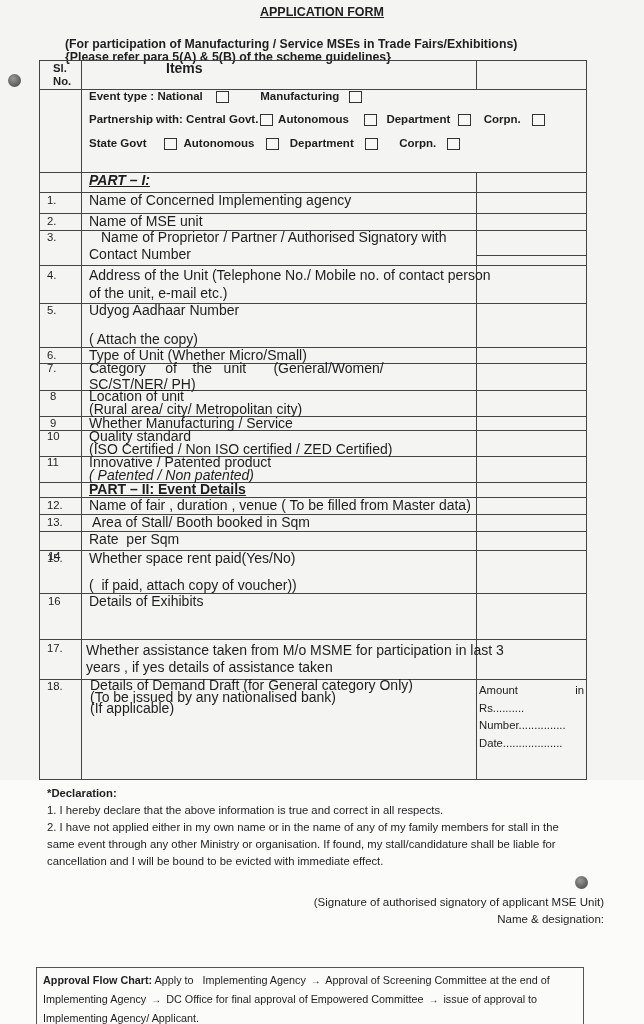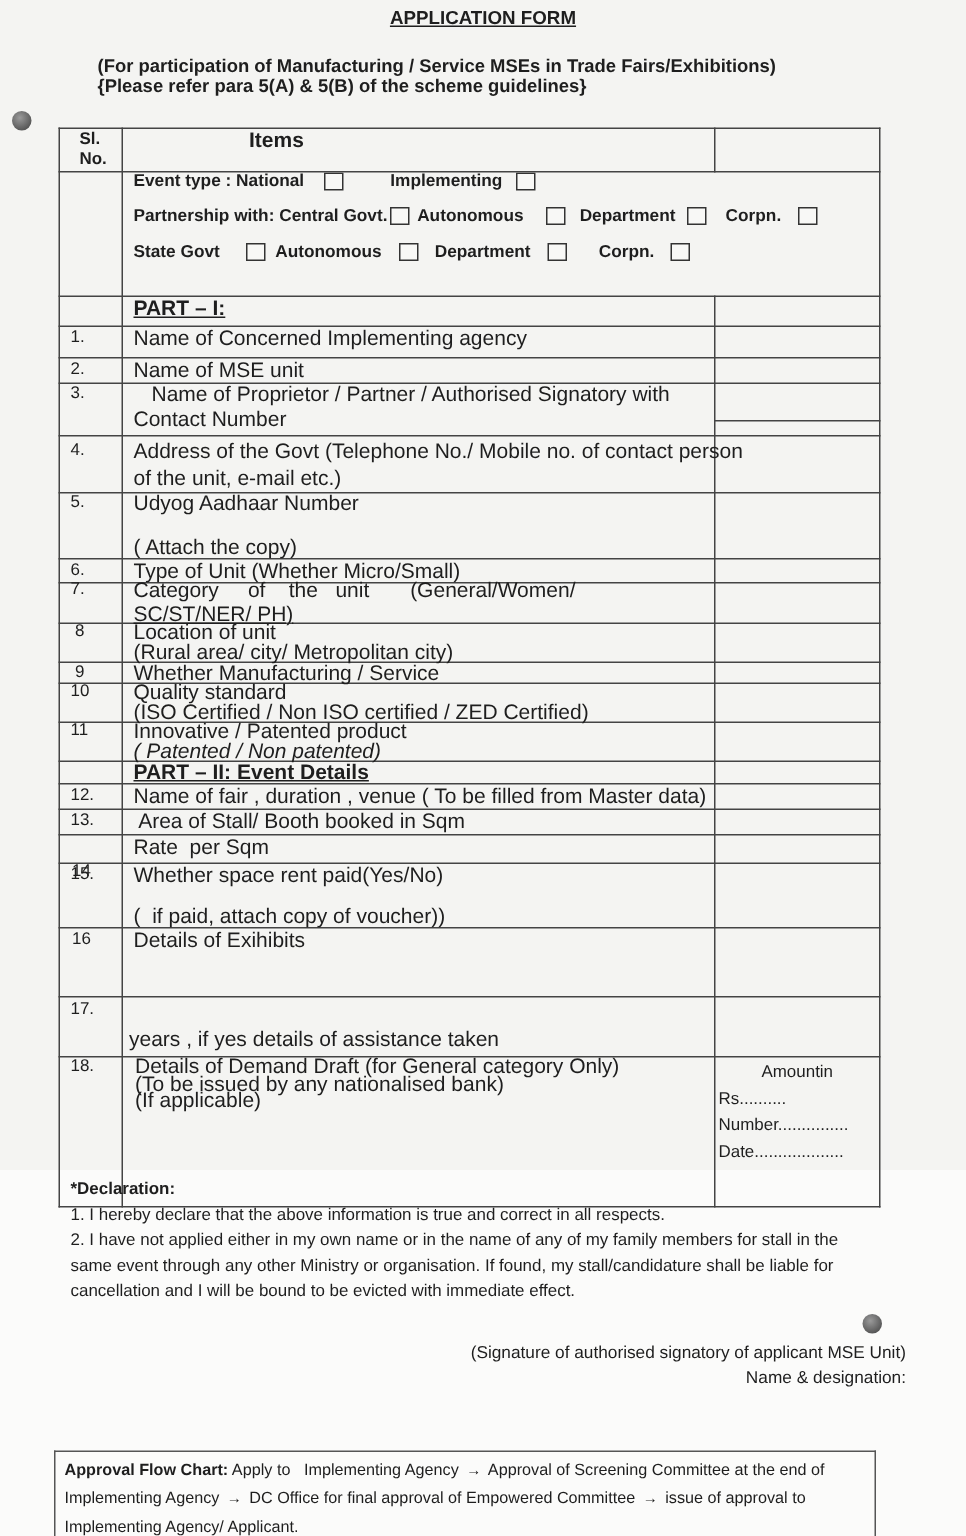--- a/index.html
+++ b/index.html
@@ -15,21 +15,21 @@
     position:absolute; left:0; top:5px; width:644px; text-align:center;
     font-size:12.5px; font-weight:bold; text-decoration:underline;
   }
   .subtitle {
     position:absolute; left:65px; top:38px; font-size:12.3px; font-weight:bold; line-height:13px;
   }
   .punch-hole {
     position:absolute; width:13px; height:13px; border-radius:50%;
     background:radial-gradient(circle at 40% 35%, #9a9a9a, #555 75%);
   }
-  .tbl { position:absolute; left:39px; top:85px; width:577px; height:720px; }
+  .tbl { position:absolute; left:39px; top:60px; width:577px; height:720px; }
   .hline { position:absolute; height:1px; background:#444; }
   .vline { position:absolute; width:1px; background:#444; }
   .cell-text { position:absolute; font-size:14px; line-height:13px; white-space:nowrap; }
   .sl { position:absolute; font-size:11.3px; line-height:13px; }
   .b { font-weight:bold; }
   .u { text-decoration:underline; }
   .it { }
   .chk {
     display:inline-block; width:11px; height:10px; border:1px solid #333;
     vertical-align:middle; margin:0 4px; background:#f8f8f6; cursor:pointer;
@@ -97,21 +97,21 @@
   <div class="sl b" style="left:14px;top:2px;">
     <div>Sl.</div>
     <div>No.</div>
   </div>
   <div class="cell-text b" style="left:127px;top:2px;">Items</div>
 
   <div class="opt-row" style="left:50px;top:30px;">
     <span>Event type :</span>
     <span>National</span>
     <span class="chk" style="margin-left:10px;margin-right:28px;"></span>
-    <span>Implementing</span>
+    <span>Manufacturing</span>
     <span class="chk" style="margin-left:6px;"></span>
   </div>
   <div class="opt-row" style="left:50px;top:53px;">
     <span>Partnership with: Central Govt.</span><span class="chk" style="margin-left:2px;margin-right:2px;"></span>
     <span>Autonomous</span>
     <span class="chk" style="margin-left:12px;margin-right:6px;"></span>
     <span>Department</span>
     <span class="chk" style="margin-right:10px;"></span>
     <span>Corpn.</span>
     <span class="chk" style="margin-left:8px;"></span>
@@ -120,37 +120,37 @@
     <span>State Govt</span>
     <span class="chk" style="margin-left:14px;margin-right:4px;"></span>
     <span>Autonomous</span>
     <span class="chk" style="margin-left:8px;margin-right:8px;"></span>
     <span>Department</span>
     <span class="chk" style="margin-left:8px;margin-right:18px;"></span>
     <span>Corpn.</span>
     <span class="chk" style="margin-left:8px;"></span>
   </div>
 
-  <div class="cell-text b u" style="left:50px;top:114px;">PART – I:</div>
+  <div class="cell-text b u" style="left:50px;top:114px;font-style:italic;">PART – I:</div>
 
   <div class="sl" style="left:8px;top:134px;">1.</div>
   <div class="cell-text" style="left:50px;top:134px;">Name of Concerned Implementing agency</div>
   <div style="position:absolute;left:438px;top:133px;width:109px;height:20px;"></div>
 
   <div class="sl" style="left:8px;top:155px;">2.</div>
   <div class="cell-text" style="left:50px;top:155px;">Name of MSE unit</div>
   <div style="position:absolute;left:438px;top:154px;width:109px;height:16px;"></div>
 
   <div class="sl" style="left:8px;top:171px;">3.</div>
   <div class="cell-text" style="left:50px;top:171px;padding-left:12px;">Name  of  Proprietor  /  Partner / Authorised Signatory with</div>
   <div class="cell-text" style="left:50px;top:188px;">Contact Number</div>
   <div style="position:absolute;left:438px;top:171px;width:109px;height:33px;"></div>
 
   <div class="sl" style="left:8px;top:209px;">4.</div>
-  <div class="cell-text" style="left:50px;top:209px;">Address of the Govt (Telephone No./ Mobile no. of contact person</div>
+  <div class="cell-text" style="left:50px;top:209px;">Address of the Unit (Telephone No./ Mobile no. of contact person</div>
   <div class="cell-text" style="left:50px;top:227px;">of the unit, e-mail etc.)</div>
   <div style="position:absolute;left:438px;top:206px;width:109px;height:37px;"></div>
 
   <div class="sl" style="left:8px;top:244px;">5.</div>
   <div class="cell-text" style="left:50px;top:244px;">Udyog Aadhaar Number</div>
   <div class="cell-text" style="left:50px;top:273px;">( Attach the copy)</div>
   <div style="position:absolute;left:438px;top:244px;width:109px;height:43px;"></div>
 
   <div class="sl" style="left:8px;top:289px;">6.</div>
   <div class="cell-text" style="left:50px;top:289px;">Type of Unit (Whether Micro/Small)</div>
@@ -199,30 +199,31 @@
   <div class="sl" style="left:8px;top:492px;">15.</div>
   <div class="cell-text" style="left:50px;top:492px;">Whether space rent paid(Yes/No)</div>
   <div class="cell-text" style="left:50px;top:519px;white-space:pre;">(  if paid, attach copy of voucher))</div>
   <div style="position:absolute;left:438px;top:491px;width:109px;height:42px;"></div>
 
   <div class="sl" style="left:9px;top:535px;">16</div>
   <div class="cell-text" style="left:50px;top:535px;">Details of Exihibits</div>
   <div style="position:absolute;left:438px;top:534px;width:109px;height:45px;"></div>
 
   <div class="sl" style="left:8px;top:582px;">17.</div>
+  <div class="cell-text" style="left:47px;top:584px;">Whether assistance taken from M/o MSME for participation in last 3</div>
   <div class="cell-text" style="left:47px;top:601px;">years , if yes details of assistance taken</div>
   <div style="position:absolute;left:438px;top:580px;width:109px;height:39px;"></div>
 
   <div class="sl" style="left:8px;top:620px;">18.</div>
   <div class="cell-text" style="left:51px;top:620px;line-height:11.5px;">Details of Demand Draft  (for General category Only)</div>
   <div class="cell-text" style="left:51px;top:632px;line-height:11.5px;">(To be issued by any nationalised bank)</div>
   <div class="cell-text" style="left:51px;top:643px;line-height:11.5px;">(If applicable)</div>
 
   <div style="position:absolute;left:440px;top:622px;width:105px;font-size:11.3px;line-height:17.5px;">
-    <div style="display:flex;justify-content:center;">
+    <div style="display:flex;justify-content:space-between;">
       <span>Amount</span>
       <span>in</span>
     </div>
     <div>Rs..........</div>
     <div>Number...............</div>
     <div>Date...................</div>
   </div>
 </div>
 
 <div class="decl">

